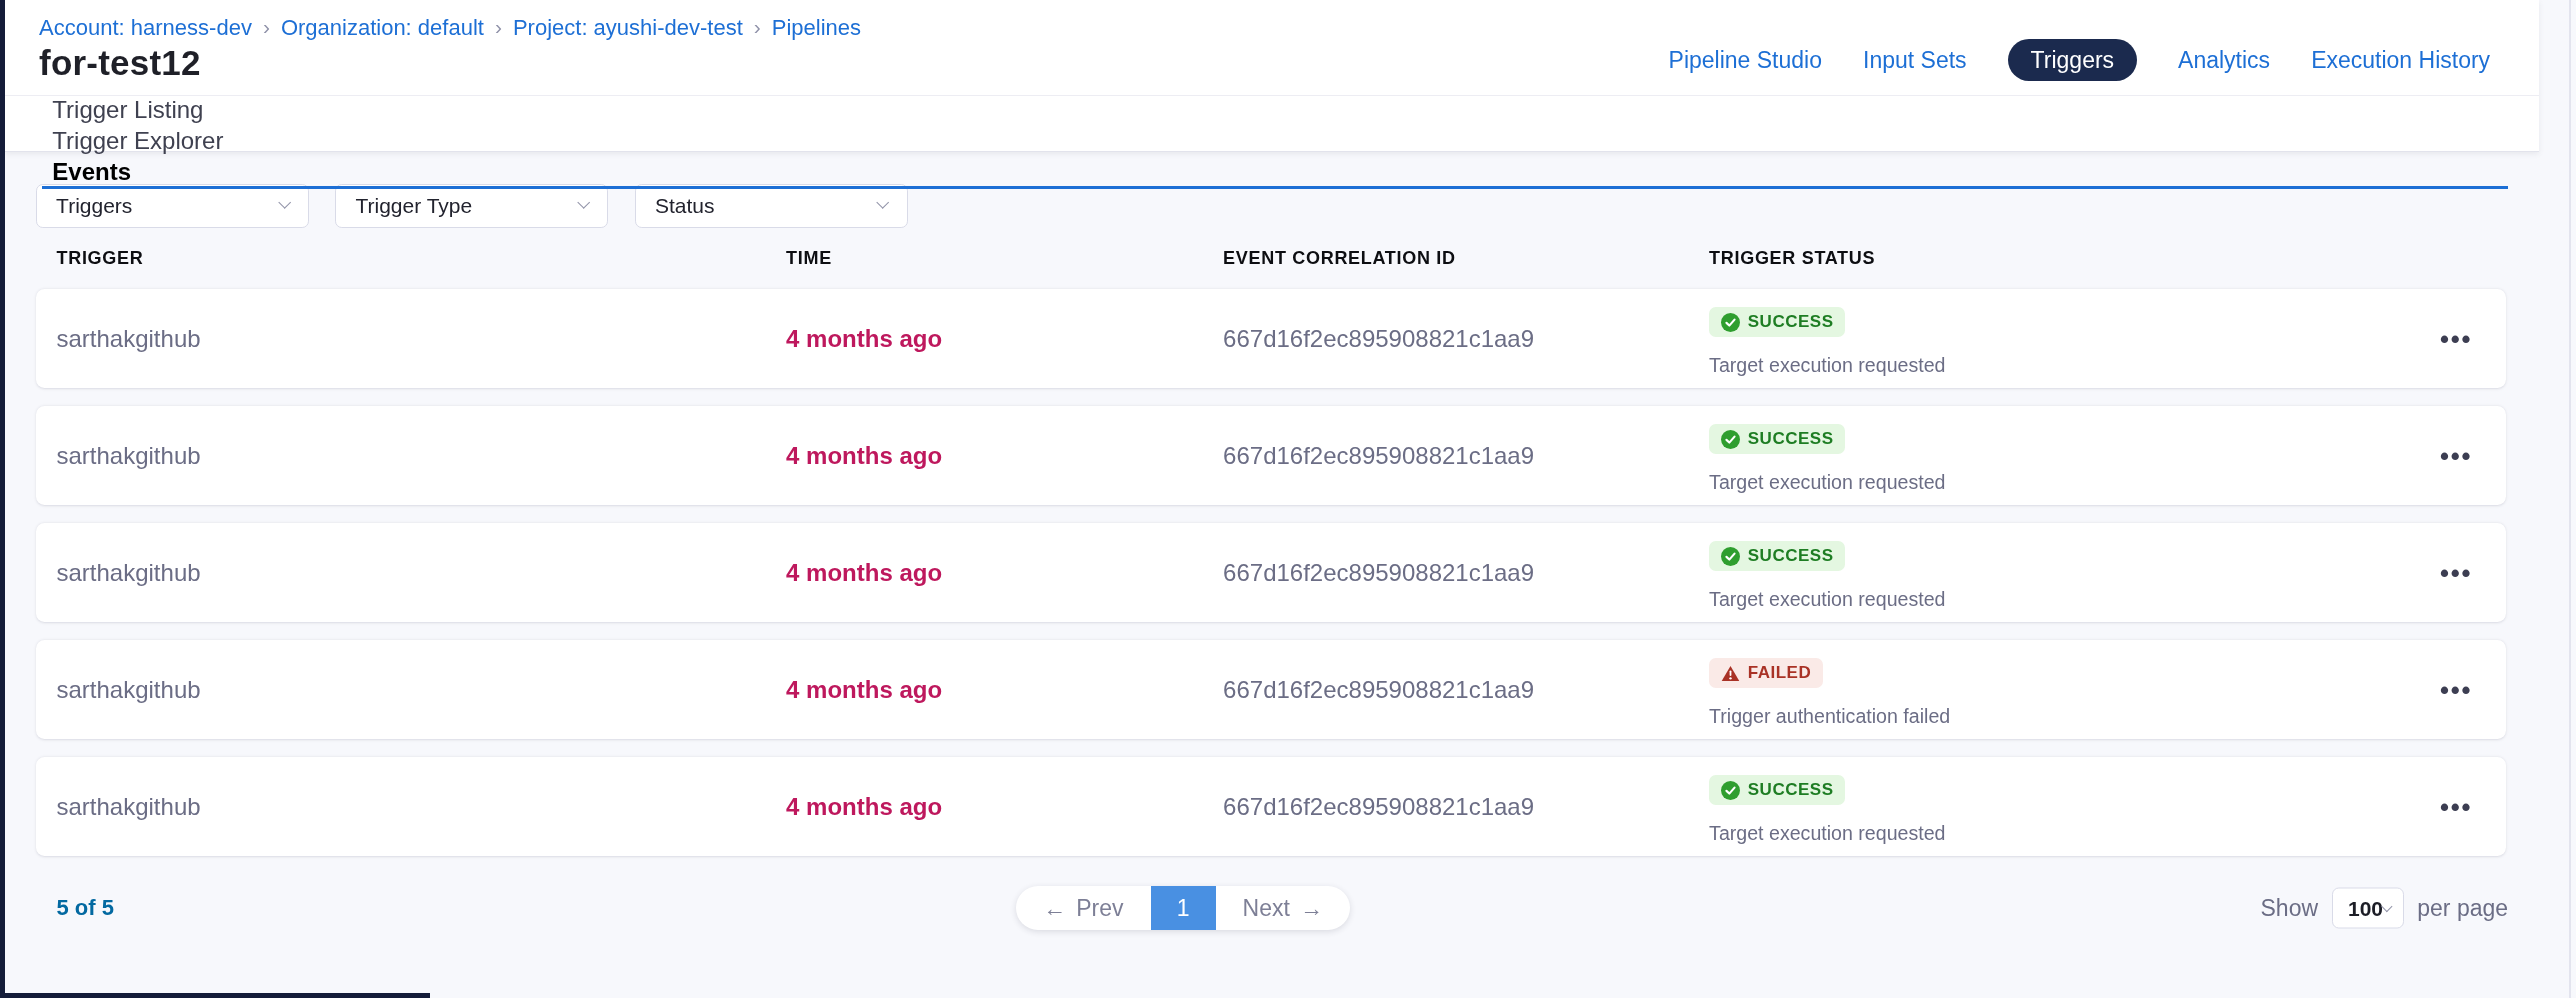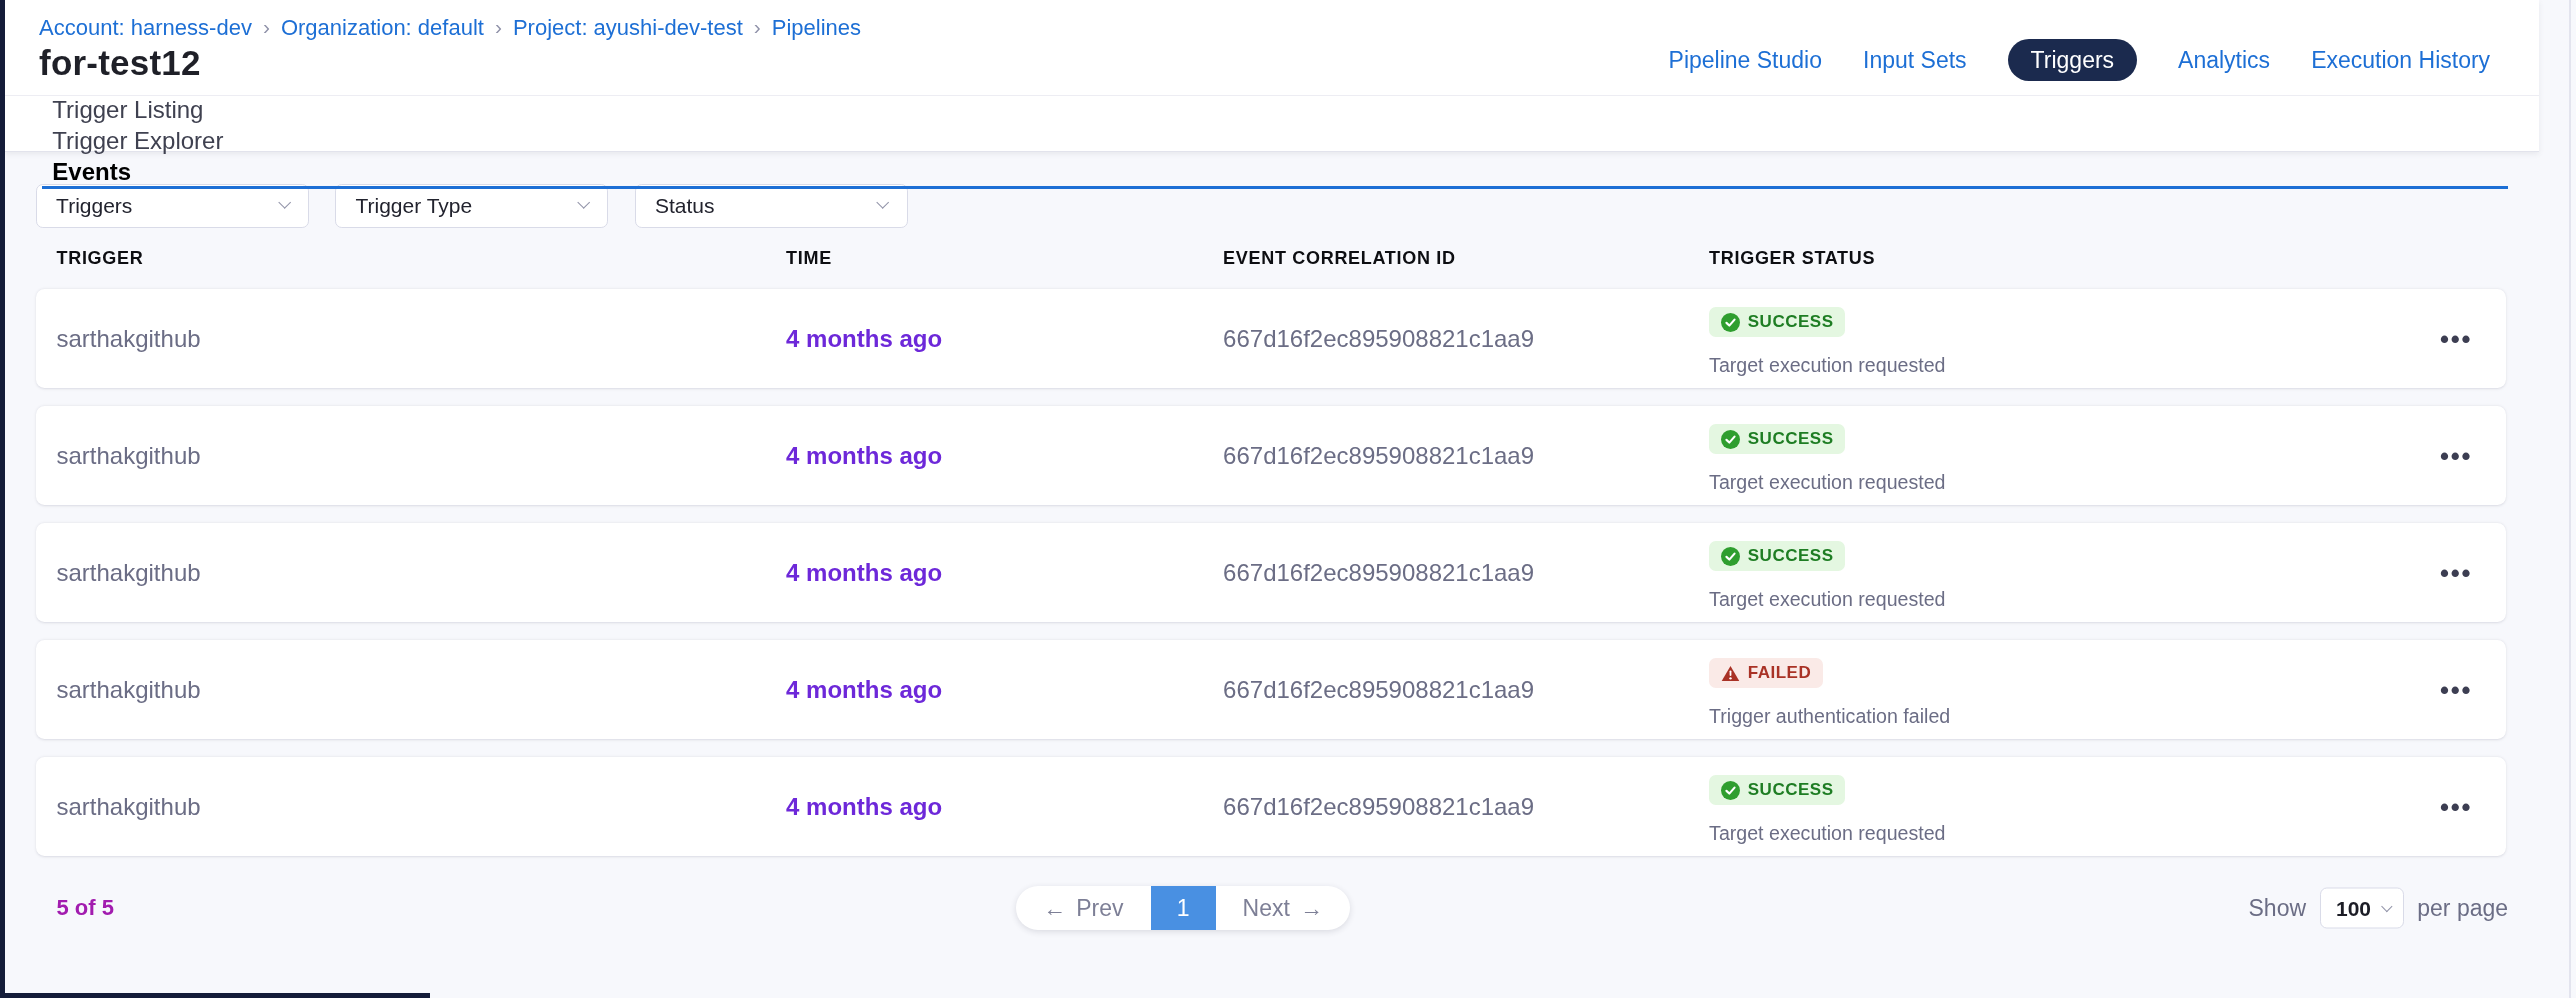--- a/index.html
+++ b/index.html
@@ -53,48 +53,48 @@
   .c4h { flex: 1 1 auto; }
 
   .rows { margin-top: 20.4px; }
   .row-card {
     position: relative; display: flex; align-items: center;
     width: 2470px; height: 99px; margin: 0 0 18px 31px;
     background: #fff; border-radius: 8.5px;
     box-shadow: 0 0.9px 3.4px rgba(40,41,61,0.08), 0 0.9px 1.7px rgba(40,41,61,0.06);
   }
   .trigger-name, .event-id { font-size: 24px; color: #6b6d85; }
-  .time-text { font-size: 24px; font-weight: 700; color: #6d28d9; }
+  .time-text { font-size: 24px; font-weight: 700; color: #be185d; }
   .c4 { flex: 1 1 auto; display: flex; flex-direction: column; justify-content: center; gap: 17px; padding: 6.8px 119px 0 0; height: 100%; }
   .badge {
     display: inline-flex; align-items: center; gap: 7.7px; width: fit-content;
     padding: 5.1px 12px; border-radius: 6.8px; font-size: 17px; font-weight: 700; letter-spacing: 0.5px;
   }
   .badge.success { background: #e4f7e1; color: #1e7d23; }
   .badge.failed  { background: #faeae7; color: #a93226; }
   .badge svg { display: block; }
   .status-msg { font-size: 19.6px; color: #6b6d85; }
   .dots-btn {
     position: absolute; right: 34px; top: 50%; transform: translateY(-50%);
     background: none; border: none; font-size: 25.6px; letter-spacing: 1.7px;
     color: #3c3e52; cursor: pointer; font-family: inherit; font-weight: 700;
   }
 
   
   .footer { position: relative; height: 68px; margin: 6.8px 31px 0; display: flex; align-items: center; }
-  .row-count { font-size: 22px; font-weight: 700; color: #a21caf; margin-left: 20.4px; }
+  .row-count { font-size: 22px; font-weight: 700; color: #0369a1; margin-left: 20.4px; }
   .pagination {
     position: absolute; left: 980px; top: 50%; transform: translateY(-50%);
     display: flex; align-items: stretch; height: 44px; background: #fff;
     border-radius: 22px; overflow: hidden; box-shadow: 0 1.7px 6.8px rgba(40,41,61,0.14);
   }
   .pg-btn { display: flex; align-items: center; gap: 10.2px; border: none; background: transparent; color: #7d7f96; font-size: 23px; padding: 0 27px; cursor: pointer; font-family: inherit; }
   .pg-num { width: 65px; background: #4990e2; color: #fff; border: none; font-size: 23px; cursor: pointer; font-family: inherit; }
   .page-size { position: absolute; right: 0; top: 50%; transform: translateY(-50%); display: flex; align-items: center; gap: 13.6px; font-size: 23px; color: #6b6d85; }
-  .size-select { display: flex; align-items: center; gap: 12px; height: 41px; padding: 0 12px 0 15.3px; background: #fff; border: 0.9px solid #d9dbe8; border-radius: 6.8px; font-size: 21px; font-weight: 700; color: #1c1d26; font-family: inherit; cursor: pointer; }
+  .size-select { display: flex; align-items: center; height: 41px; padding: 0 12px 0 15.3px; background: #fff; border: 0.9px solid #d9dbe8; border-radius: 6.8px; font-size: 21px; font-weight: 700; color: #1c1d26; font-family: inherit; cursor: pointer; }
   .size-select .chev { width: 7.7px; height: 7.7px; margin-top: -3.4px; }
 </style>
 </head>
 <body>
 
 <div class="left-strip"></div>
 <div class="right-line"></div>
 <div class="bottom-sliver"></div>
 
 <header class="header">

